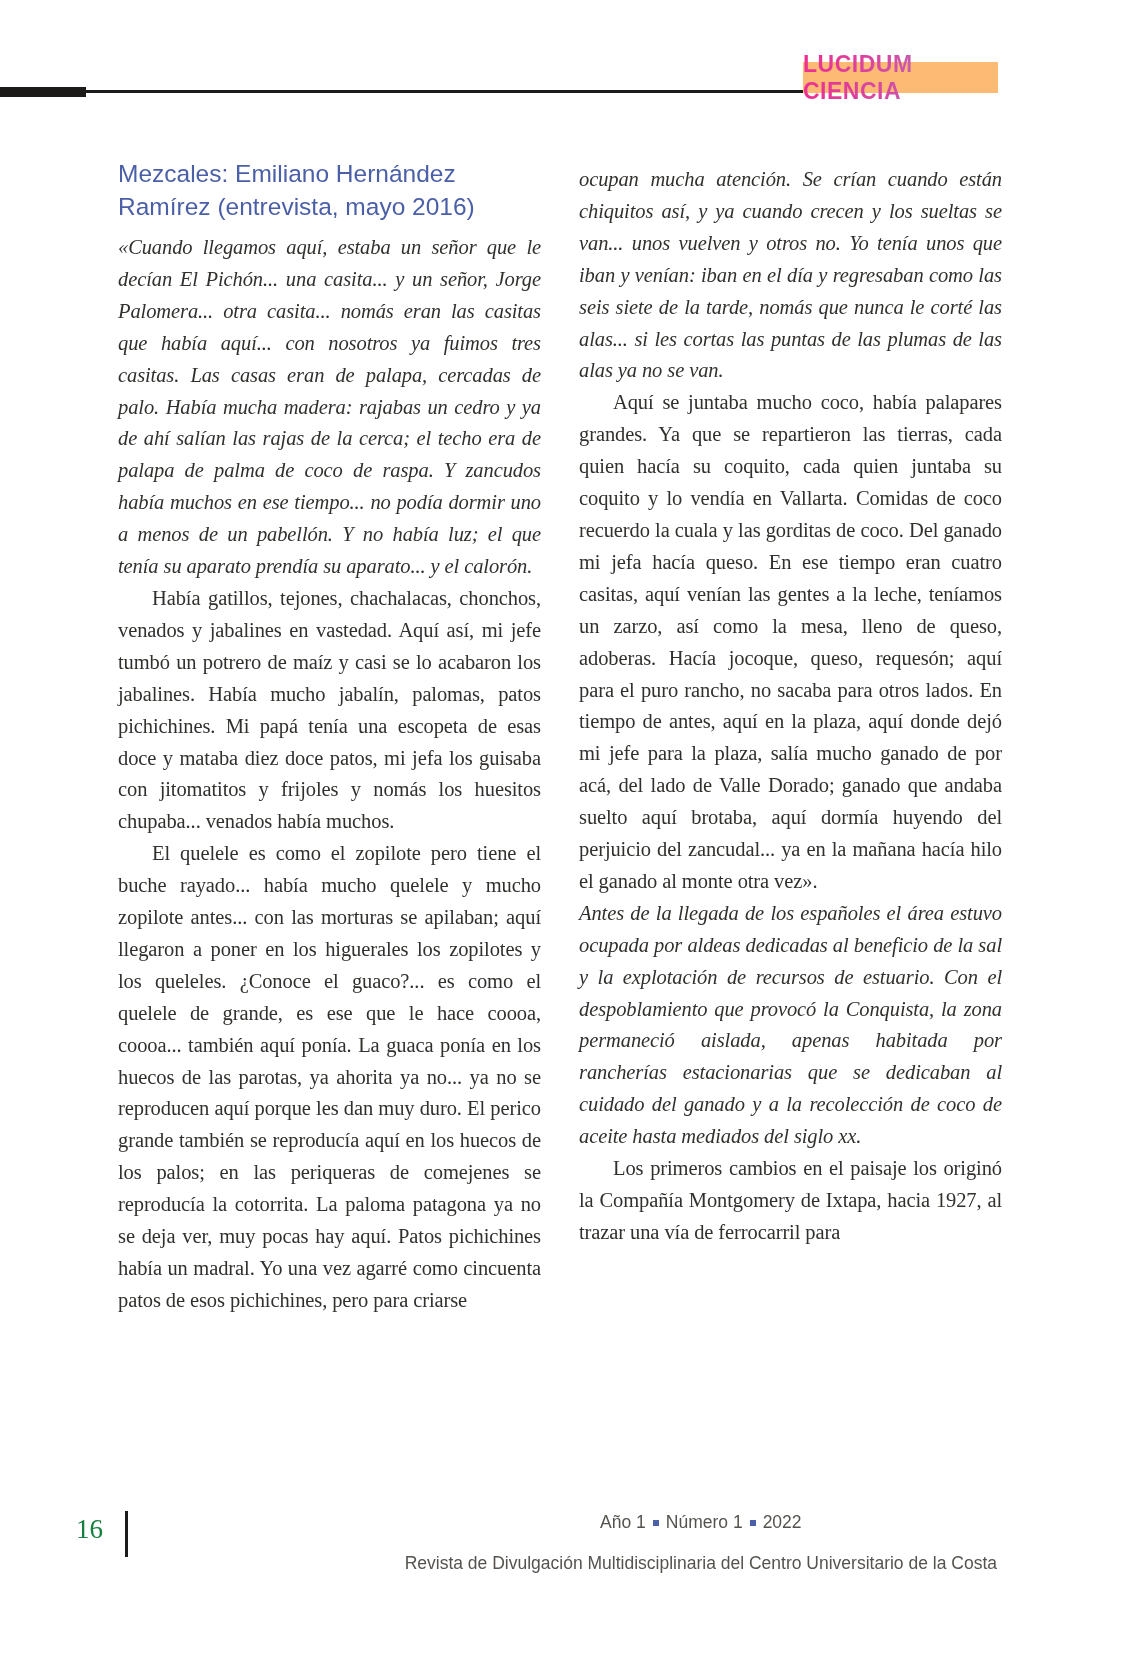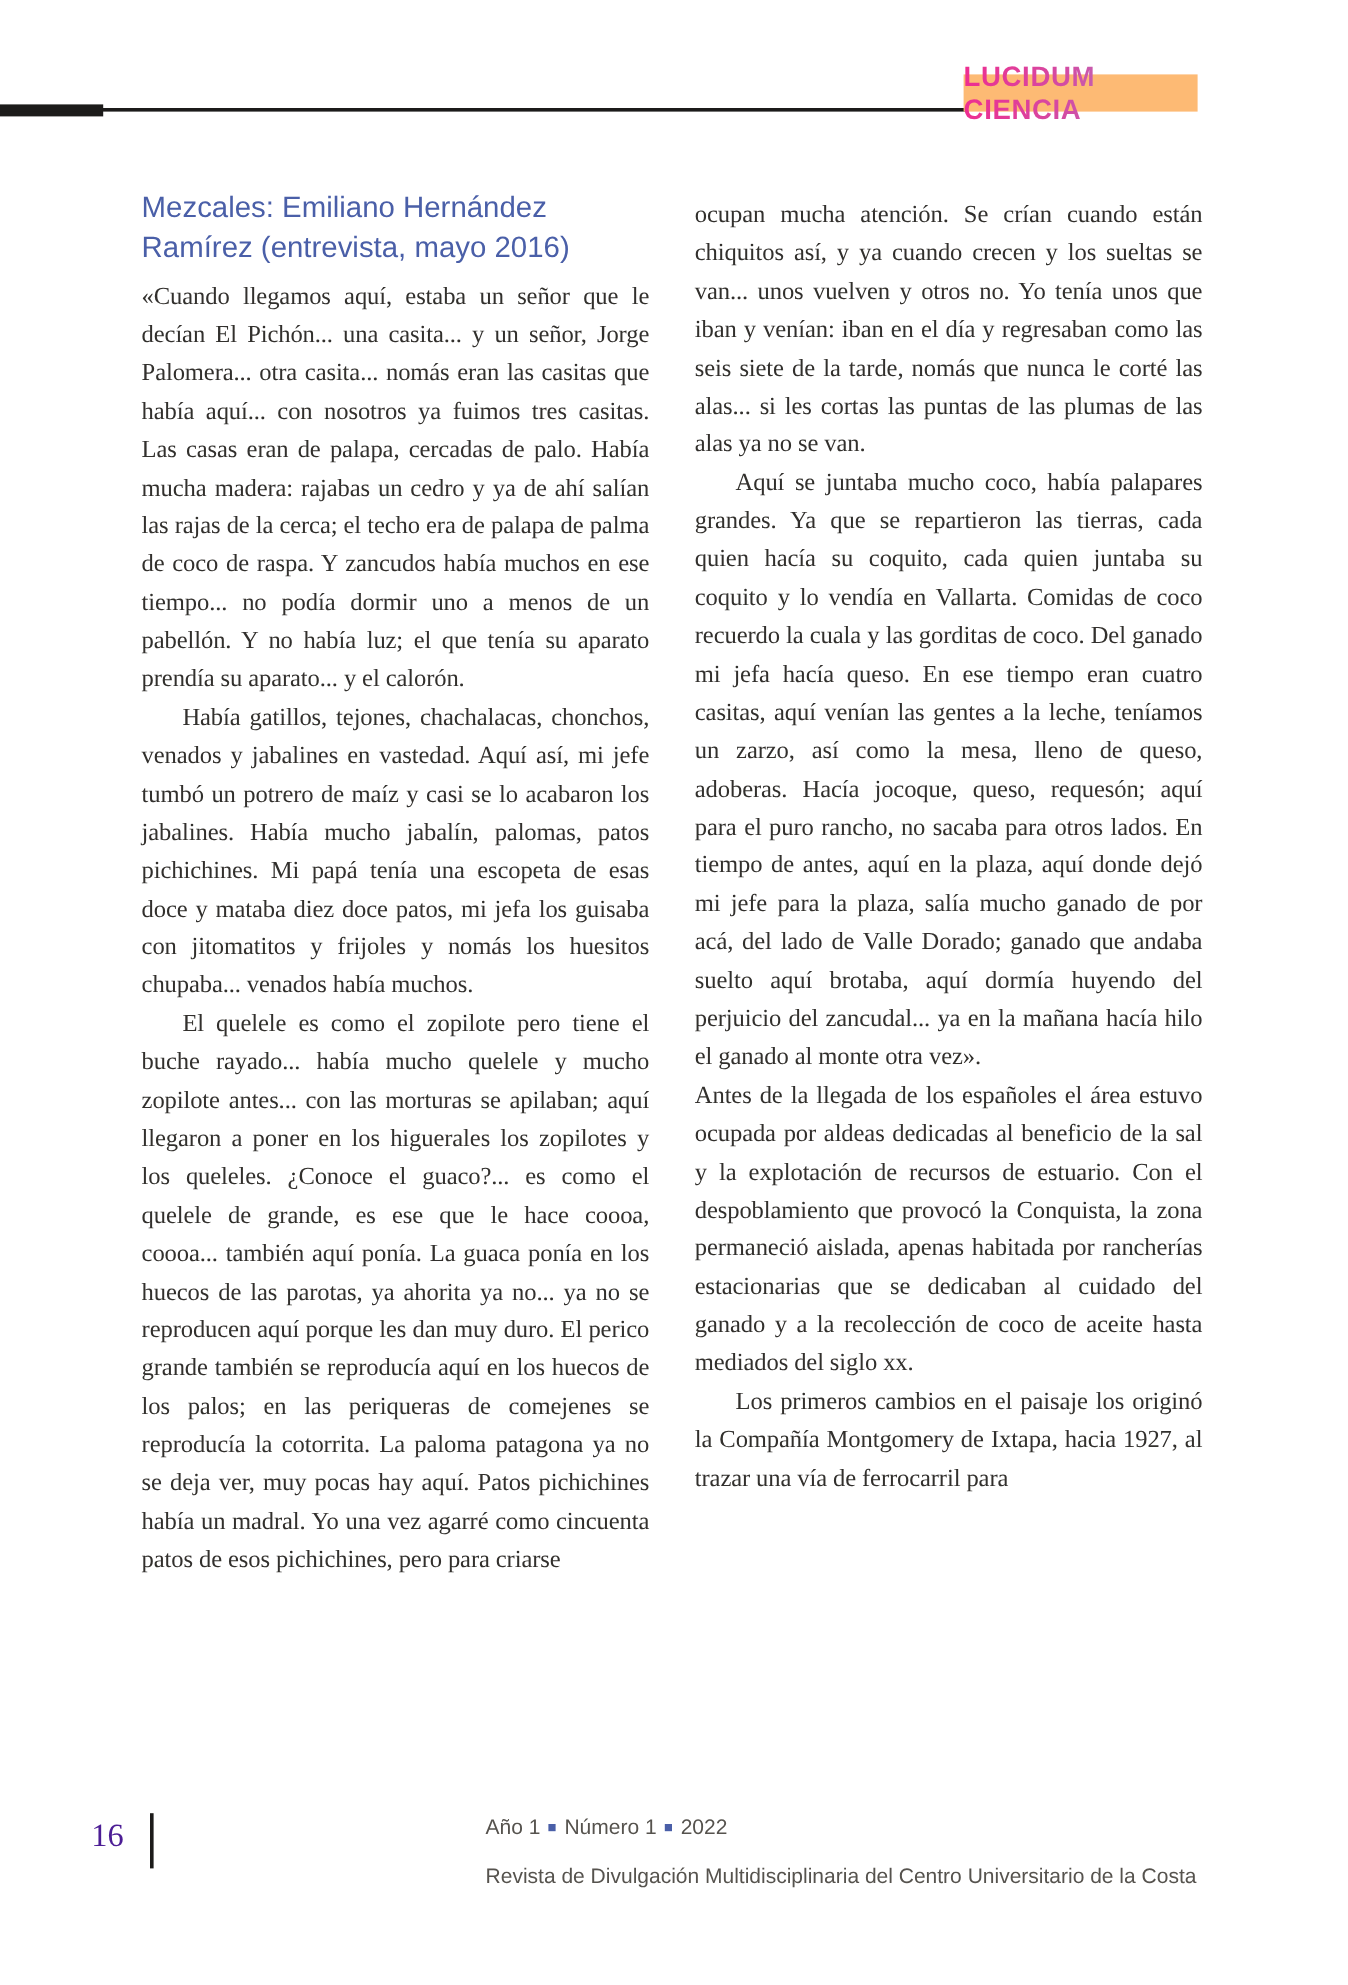--- a/index.html
+++ b/index.html
@@ -76,55 +76,55 @@
     margin: 0;
     font-size: 20.5px;
     line-height: 31.9px;
     letter-spacing: -0.1px;
     color: #32302d;
     text-align: justify;
     text-indent: 34px;
     hyphens: auto;
     -webkit-hyphens: auto;
   }
-  .paras p.first { text-indent: 0; }
+  .paras p.first { text-indent: 0; font-style: italic; }
 
   .section-heading {
     margin: 30px 0 35px 0;
     font-family: "Liberation Sans", sans-serif;
     font-weight: normal;
     font-size: 22.5px;
     letter-spacing: 0.6px;
     color: #4a5fa8;
   }
 
   
   .page-number {
     position: absolute;
     left: 76px; top: 1514px;
     font-size: 27px;
-    color: #4c1d95;
+    color: #15803d;
   }
   .page-number-rule {
     position: absolute;
     left: 125px; top: 1511px;
     width: 3px; height: 46px;
     background: #1c1b1a;
   }
   .footer-right {
     position: absolute;
     right: 126px; top: 1510px;
     text-align: right;
     font-family: "Liberation Sans", sans-serif;
     font-size: 17.5px;
     color: #56534e;
   }
   .issue-line {
     display: flex;
-    justify-content: flex-start;
+    justify-content: center;
     align-items: center;
     gap: 7px;
     line-height: 24px;
   }
   .sq {
     display: inline-block;
     width: 6px; height: 6px;
     background: #4a5fa8;
     margin-top: 2px;
   }

